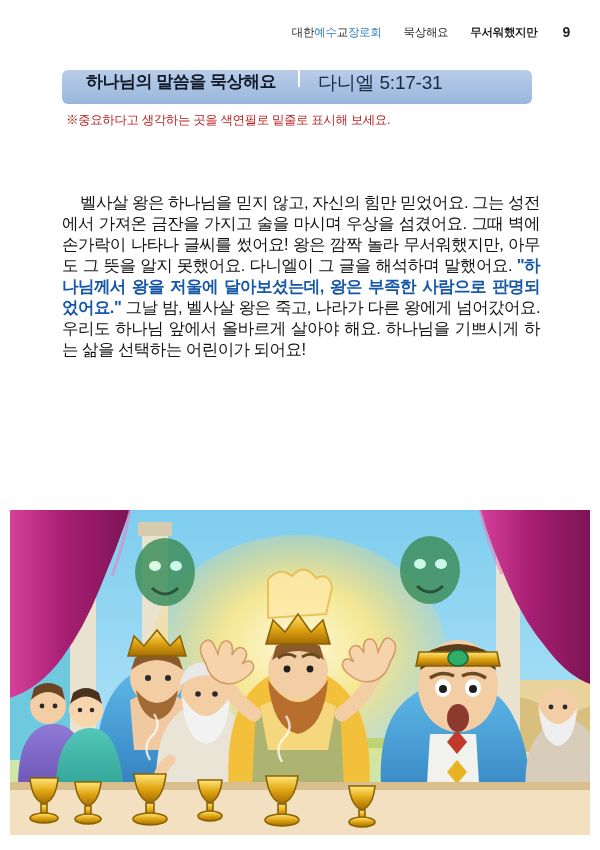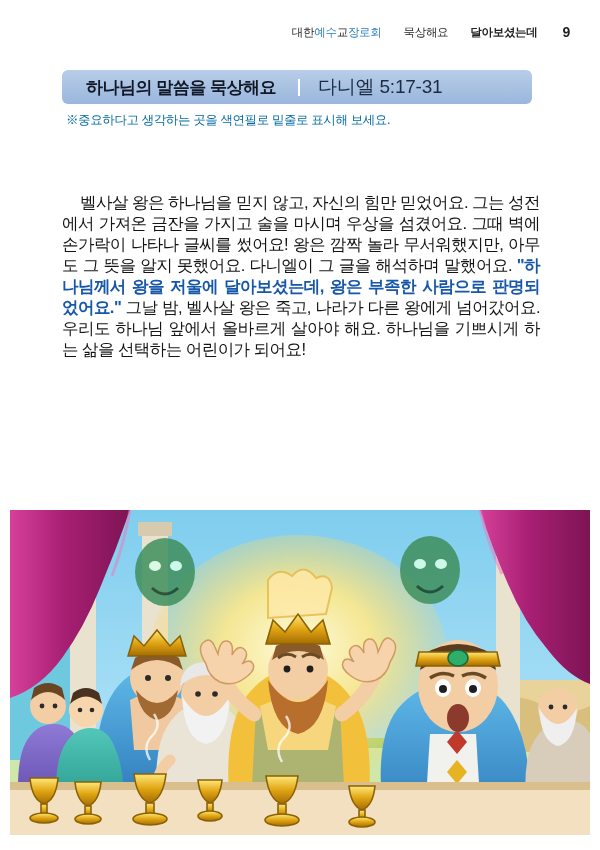--- a/index.html
+++ b/index.html
@@ -54,21 +54,20 @@
   
   .titlebar {
     position: absolute;
     top: 70px;
     left: 62px;
     width: 470px;
     height: 34px;
     background: linear-gradient(to bottom, #b8cde8 0%, #a9c2e2 50%, #9ab6dd 100%);
     border-radius: 6px;
     display: flex;
-    align-items: center;
   }
   .titlebar .label {
     margin-left: 24px;
     font-size: 17px;
     font-weight: bold;
     color: #111827;
     letter-spacing: -0.5px;
   }
   .titlebar .divider {
     width: 2px;
@@ -81,21 +80,21 @@
     color: #1b2b44;
     letter-spacing: -0.2px;
   }
 
   
   .note {
     position: absolute;
     top: 112px;
     left: 66px;
     font-size: 12.5px;
-    color: #0369a1;
+    color: #b91c1c;
     letter-spacing: -0.4px;
   }
 
   
   .section-heading {
     position: absolute;
     top: 148px;
     left: 62px;
     display: flex;
     align-items: center;
@@ -151,21 +150,21 @@
   }
 </style>
 </head>
 <body>
 
 <div class="page">
 
   <div class="header">
     <span class="church">대한<span class="em">예수</span>교<span class="em">장로회</span></span>
     <span class="church">묵상해요</span>
-    <span class="team">달아보셨는데</span>
+    <span class="team">무서워했지만</span>
     <span class="pagenum">9</span>
   </div>
 
   <div class="titlebar">
     <span class="label">하나님의 말씀을 묵상해요</span>
     <span class="divider"></span>
     <span class="ref">다니엘 5:17-31</span>
   </div>
 
   <div class="note">※중요하다고 생각하는 곳을 색연필로 밑줄로 표시해 보세요.</div>

